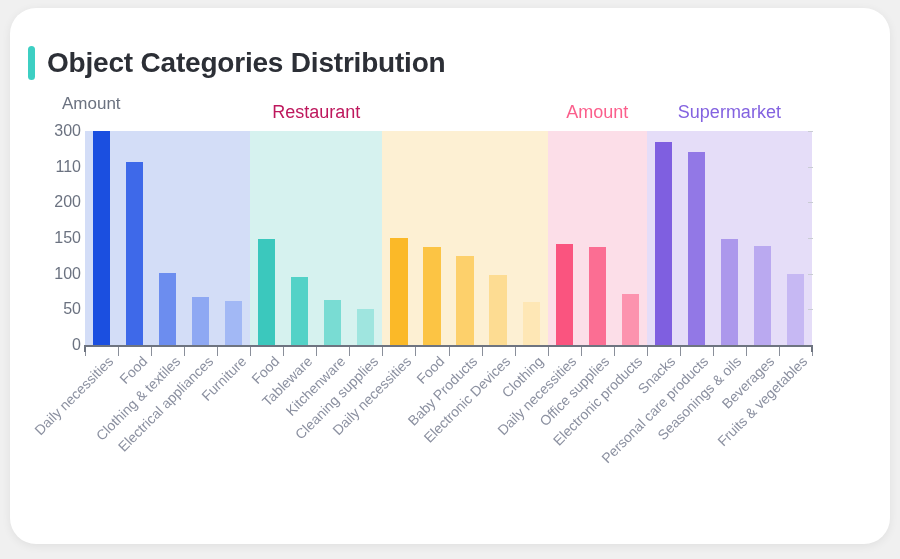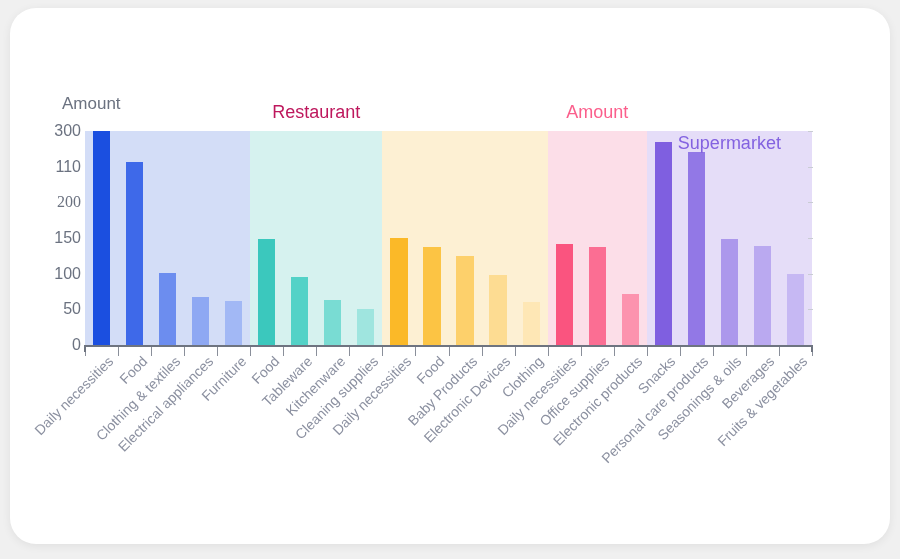--- a/index.html
+++ b/index.html
@@ -102,29 +102,33 @@
     transform: rotate(-45deg) translateX(-100%);
     z-index: 3;
   }
 </style>
 </head>
 <body>
 
 <div id="page">
   <div class="card">
 
+    <div class="title-row">
+      <div class="title-accent"></div>
+      <div class="title-text">Object Categories Distribution</div>
+    </div>
 
     <div class="chart-wrap">
       <div class="ylabel">Amount</div>
       <div class="yticks-col" id="yticks">
           <div class="ytick" style="top: 214px;">0</div>
           <div class="ytick" style="top: 178.333px;">50</div>
           <div class="ytick" style="top: 142.667px;">100</div>
           <div class="ytick" style="top: 107px;">150</div>
-          <div class="ytick" style="top: 71.3333px; font-family: Liberation Serif, serif;">200</div>
+          <div class="ytick" style="top: 71.3333px;">200</div>
           <div class="ytick" style="top: 35.6667px;">110</div>
           <div class="ytick" style="top: 0px;">300</div>
         </div>
       <div class="plot" id="plot">
           <div class="gridtick" style="top: 178.333px;"></div>
           <div class="gridtick" style="top: 142.667px;"></div>
           <div class="gridtick" style="top: 107px;"></div>
           <div class="gridtick" style="top: 71.3333px;"></div>
           <div class="gridtick" style="top: 35.6667px;"></div>
           <div class="gridtick" style="top: 0px;"></div>
@@ -201,17 +205,17 @@
           <div class="xlab" style="left: 591.17px;">Office supplies</div>
           <div class="xlab" style="left: 624.215px;">Electronic products</div>
           <div class="xlab" style="left: 657.261px;">Snacks</div>
           <div class="xlab" style="left: 690.306px;">Personal care products</div>
           <div class="xlab" style="left: 723.352px;">Seasonings &amp; oils</div>
           <div class="xlab" style="left: 756.397px;">Beverages</div>
           <div class="xlab" style="left: 789.443px;">Fruits &amp; vegetables</div>
         </div>
         <div class="group-title" style="left: 240.227px; width: 132.182px; color: #be185d;">Restaurant</div>
         <div class="group-title" style="left: 537.636px; width: 99.1364px; color: rgb(251, 95, 140);">Amount</div>
-        <div class="group-title" style="left: 636.773px; width: 165.227px; color: rgb(131, 98, 224); margin-top: 31px;">Supermarket</div>
+        <div class="group-title" style="left: 636.773px; width: 165.227px; color: rgb(131, 98, 224);">Supermarket</div>
       </div>
 
   </div>
 </div>
 
 </body></html>

